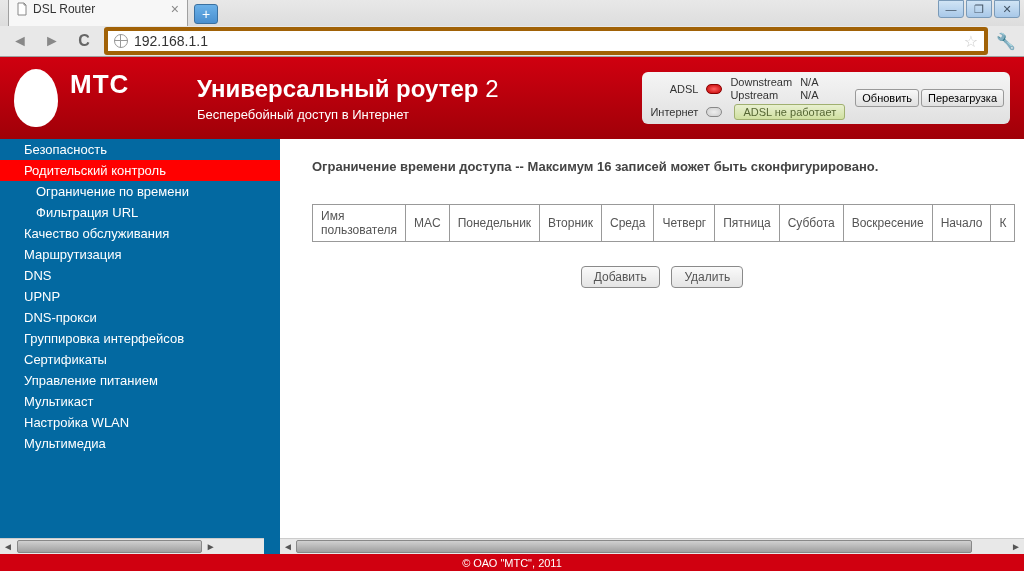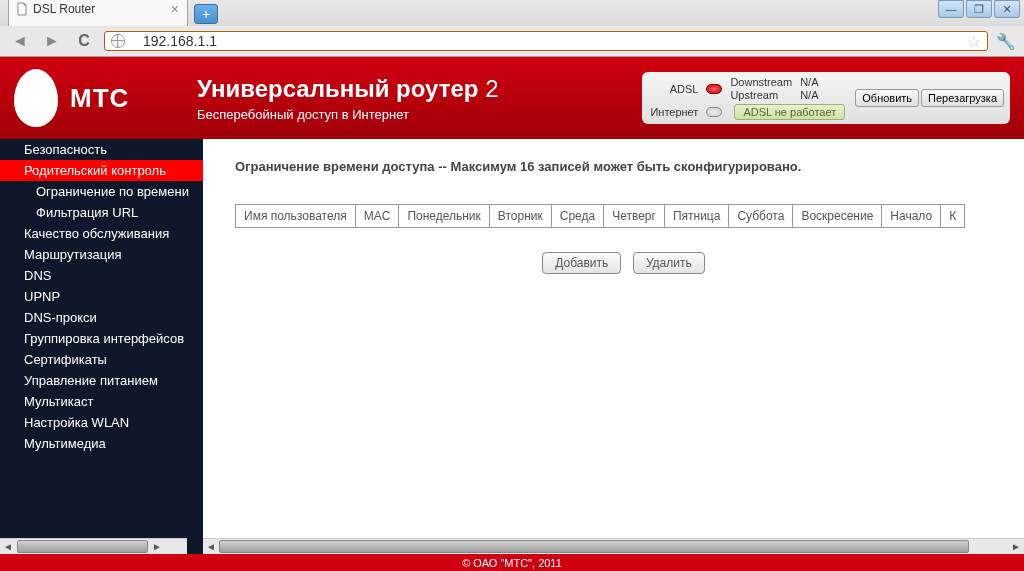--- a/index.html
+++ b/index.html
@@ -11,31 +11,31 @@
 .tab { background: #f7f7f7; border: 1px solid #a0a0a0; border-bottom: none; border-radius: 4px 4px 0 0; padding: 4px 30px 4px 24px; font-size: 12px; color: #333; display: flex; align-items: center; position: relative; height: 36px; min-width: 180px; }
 .tab .file-icon { position: absolute; left: 6px; }
 .tab .close-x { position: absolute; right: 8px; color: #888; font-size: 14px; line-height: 1; }
 .new-tab { width: 24px; height: 20px; background: linear-gradient(#6ab0e8, #4a90d0); border: 1px solid #3a70a0; border-radius: 3px; margin-left: 6px; margin-bottom: 2px; color: #fff; display: flex; align-items: center; justify-content: center; font-size: 14px; }
 .win-controls { position: absolute; right: 4px; top: 0; display: flex; gap: 2px; }
 .win-btn { width: 26px; height: 18px; background: linear-gradient(#d0e4f5, #a8c8e8); border: 1px solid #7a9ab8; border-radius: 0 0 3px 3px; font-size: 11px; display: flex; align-items: center; justify-content: center; color: #456; }
 
 .addr-bar { height: 30px; display: flex; align-items: center; padding: 0 8px; gap: 8px; background: #e8e8e8; }
 .nav-arrow { width: 24px; height: 24px; border-radius: 3px; display: flex; align-items: center; justify-content: center; color: #888; font-size: 16px; }
 .reload { color: #666; font-weight: bold; }
-.url-field { flex: 1; background: #fff; border: 1px solid #a16207; border-radius: 3px; height: 20px; display: flex; align-items: center; padding: 0 6px; gap: 18px; }
+.url-field { flex: 1; background: #fff; border: 4px solid #a16207; border-radius: 3px; height: 28px; display: flex; align-items: center; padding: 0 6px; gap: 6px; }
 .globe { width: 14px; height: 14px; border: 1px solid #999; border-radius: 50%; position: relative; }
 .globe::before { content: ''; position: absolute; left: 5px; top: -1px; bottom: -1px; width: 1px; background: #999; }
 .globe::after { content: ''; position: absolute; top: 5px; left: -1px; right: -1px; height: 1px; background: #999; }
 .url-text { color: #333; font-size: 14px; }
 .star { margin-left: auto; color: #ccc; font-size: 16px; }
 .wrench { color: #666; font-size: 16px; }
 
 
 .router-header { background: linear-gradient(#d00010, #a00008); height: 82px; display: flex; align-items: center; padding: 0 14px; color: #fff; position: relative; }
-.mts-logo { display: flex; align-items: center; gap: 12px; width: 175px; }
+.mts-logo { display: flex; align-items: flex-start; gap: 12px; width: 175px; }
 .egg { width: 44px; height: 58px; background: #fff; border-radius: 50% 50% 48% 48% / 55% 55% 45% 45%; }
 .mts-text { font-size: 26px; font-weight: bold; letter-spacing: 1px; }
 .router-title { flex: 1; padding-left: 8px; }
 .router-title h1 { font-size: 24px; font-weight: bold; }
 .router-title h1 .two { font-weight: normal; }
 .router-title .sub { font-size: 13px; margin-top: 4px; }
 .status-panel { background: linear-gradient(#f5f5f5, #e0e0e0); border-radius: 6px; padding: 4px 6px; display: flex; gap: 6px; align-items: center; color: #333; font-size: 11px; }
 .status-grid { display: flex; flex-direction: column; gap: 2px; }
 .status-row { display: flex; align-items: center; gap: 8px; }
 .status-row .lbl { min-width: 50px; text-align: right; }
@@ -43,21 +43,21 @@
 .led.red { background: radial-gradient(#ff6060, #c00000); border-color: #800; }
 .led.grey { background: radial-gradient(#eee, #ccc); }
 .ds-us { display: flex; flex-direction: column; font-size: 11px; line-height: 1.2; }
 .na-col { display: flex; flex-direction: column; font-size: 11px; line-height: 1.2; text-align: right; }
 .adsl-fail { background: linear-gradient(#e8f0d0, #d0e0a0); border: 1px solid #a0b070; border-radius: 3px; padding: 1px 8px; font-size: 11px; color: #556633; margin-left: 4px; }
 .action-btns { display: flex; flex-direction: row; gap: 2px; margin-left: 4px; }
 .action-btns button { background: linear-gradient(#f8f8f8, #e0e0e0); border: 1px solid #999; border-radius: 3px; padding: 2px 6px; font-size: 11px; cursor: pointer; }
 
 
 .app-body { display: flex; height: calc(571px - 26px - 30px - 82px - 18px); }
-.sidebar { width: 203px; background: #0f172a; color: #fff; overflow-y: scroll; position: relative; font-size: 13px; }
+.sidebar { width: 280px; background: #0369a1; color: #fff; overflow-y: scroll; position: relative; font-size: 13px; }
 .sidebar::-webkit-scrollbar { width: 16px; }
 .sidebar::-webkit-scrollbar-track { background: #e8e8e8; }
 .sidebar::-webkit-scrollbar-thumb { background: linear-gradient(90deg, #d0d0d0, #a0a0a0); border: 1px solid #888; border-radius: 2px; }
 .side-item { padding: 3px 8px 3px 24px; cursor: pointer; white-space: nowrap; }
 .side-item.lvl1 { padding-left: 24px; }
 .side-item.lvl2 { padding-left: 36px; }
 .side-item.active { background: #ff0000; }
 .side-hscroll { height: 16px; background: #e8e8e8; border-top: 1px solid #ccc; position: absolute; bottom: 0; left: 0; right: 16px; display:flex; }
 .side-hscroll .thumb { width: 70%; background: linear-gradient(#d0d0d0,#a0a0a0); border:1px solid #888; border-radius:2px; margin:1px; }
 .side-hscroll .arrow { width:16px; display:flex; align-items:center; justify-content:center; color:#555; font-size:10px; }

